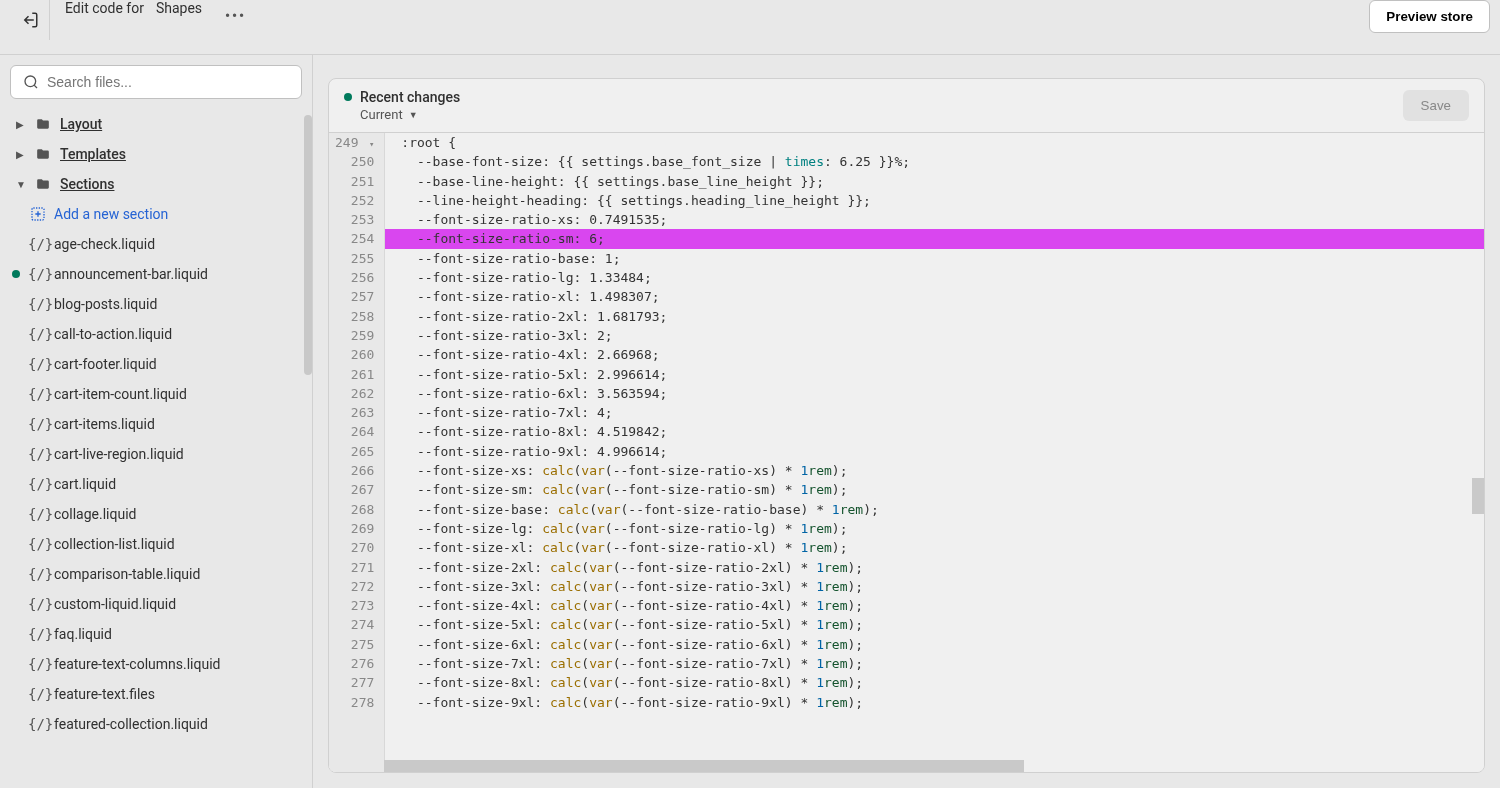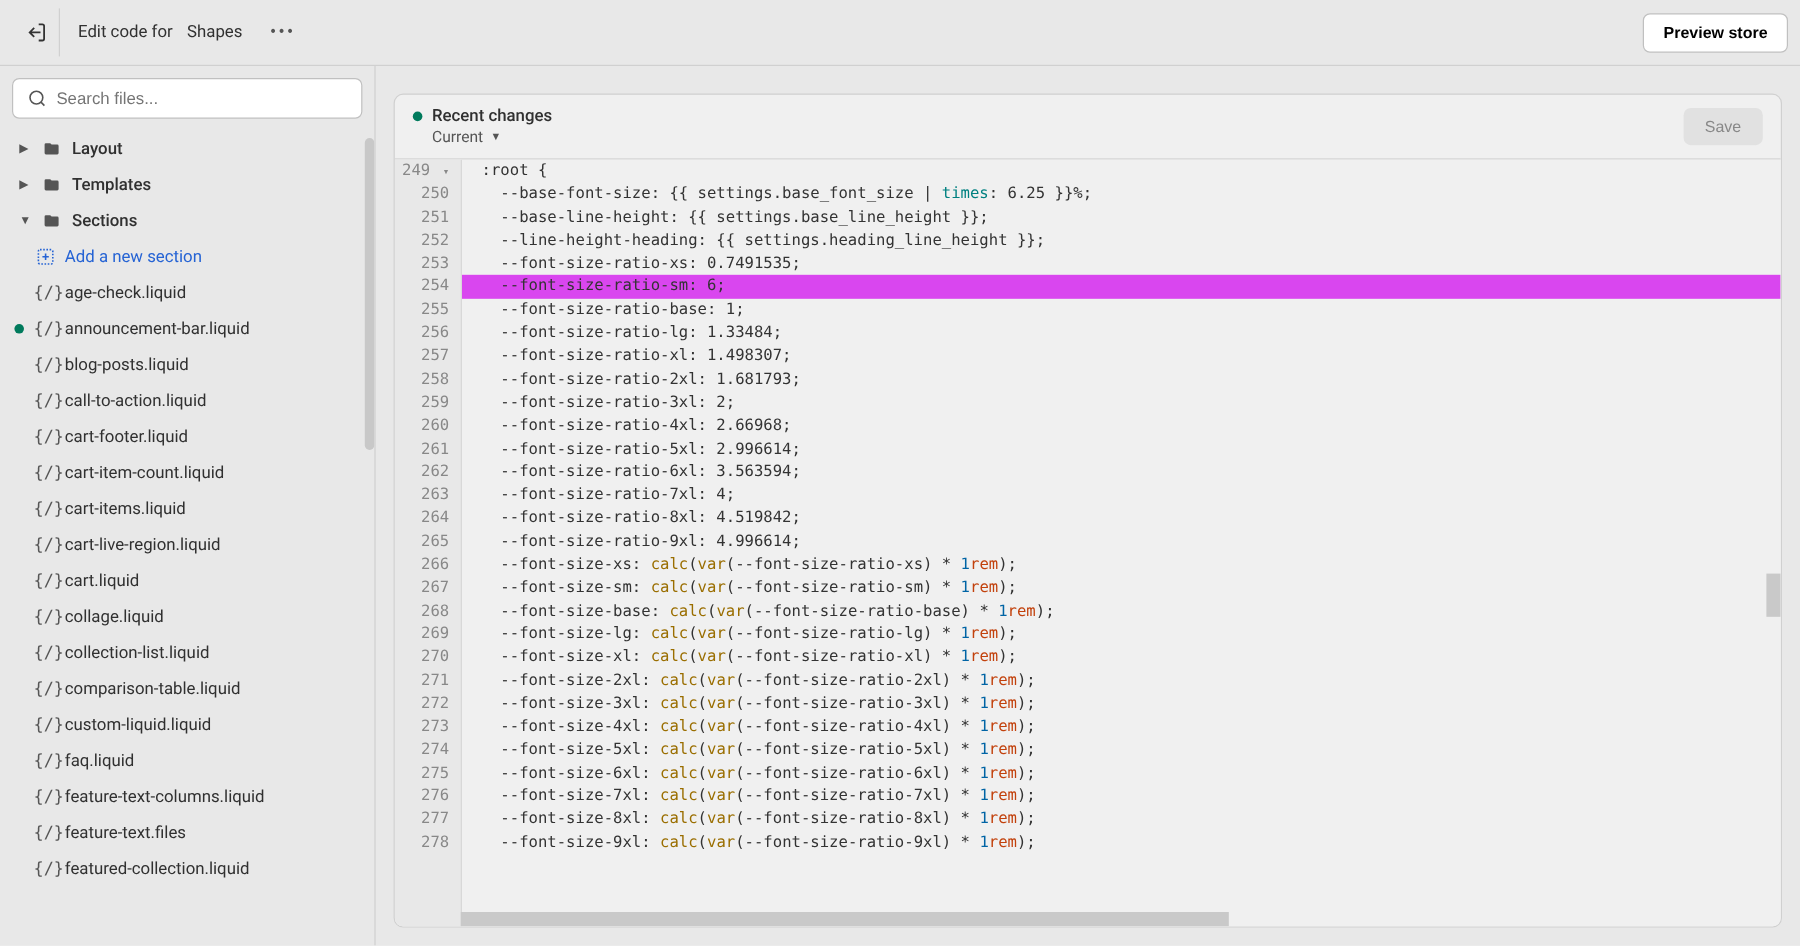--- a/index.html
+++ b/index.html
@@ -8,21 +8,21 @@
   background: #e8e8e8;
   width: 1500px;
   height: 788px;
   overflow: hidden;
   color: #303030;
   font-size: 14px;
 }
 .top-bar {
   height: 55px;
   display: flex;
-  align-items: center;
+  align-items: flex-start;
   border-bottom: 1px solid #d0d0d0;
   padding: 0 10px;
 }
 .exit-btn {
   width: 40px;
   height: 40px;
   display: flex;
   align-items: center;
   justify-content: center;
   cursor: pointer;
@@ -83,21 +83,21 @@
   border-radius: 4px;
 }
 .chevron {
   width: 14px;
   display: inline-block;
   font-size: 10px;
   color: #555;
   margin-right: 4px;
 }
 .folder-icon { width: 18px; height: 14px; margin-right: 8px; fill: #555; }
-.folder-label { font-weight: 500; }
+.folder-label { font-weight: 500; text-decoration: underline; }
 .file-row { padding-left: 18px; position: relative; }
 .file-icon {
   width: 20px;
   font-family: monospace;
   font-size: 14px;
   color: #555;
   margin-right: 6px;
   font-weight: 500;
 }
 .add-section-icon {
@@ -193,21 +193,21 @@
   user-select: none;
   border-right: 1px solid #d8d8d8;
 }
 .gutter div { height: 19.3px; }
 .code-lines { flex: 1; padding-left: 16px; overflow: hidden; }
 .code-line { height: 19.3px; white-space: pre; color: #333; }
 .code-line.hl { background: #d946ef; margin-left: -16px; padding-left: 16px; }
 .tok-kw { color: #008080; }
 .tok-fn { color: #9a6e00; font-weight: 500; }
 .tok-num { color: #0064a5; }
-.tok-unit { color: #c2410c; margin-top: 43px; }
+.tok-unit { color: #14532d; margin-top: 43px; }
 .fold-marker { font-size: 9px; color: #888; display: inline-block; width: 8px; }
 .h-scrollbar {
   position: absolute;
   bottom: 0;
   left: 55px;
   height: 12px;
   width: 640px;
   background: #c9c9c9;
 }
 .v-scrollbar {

